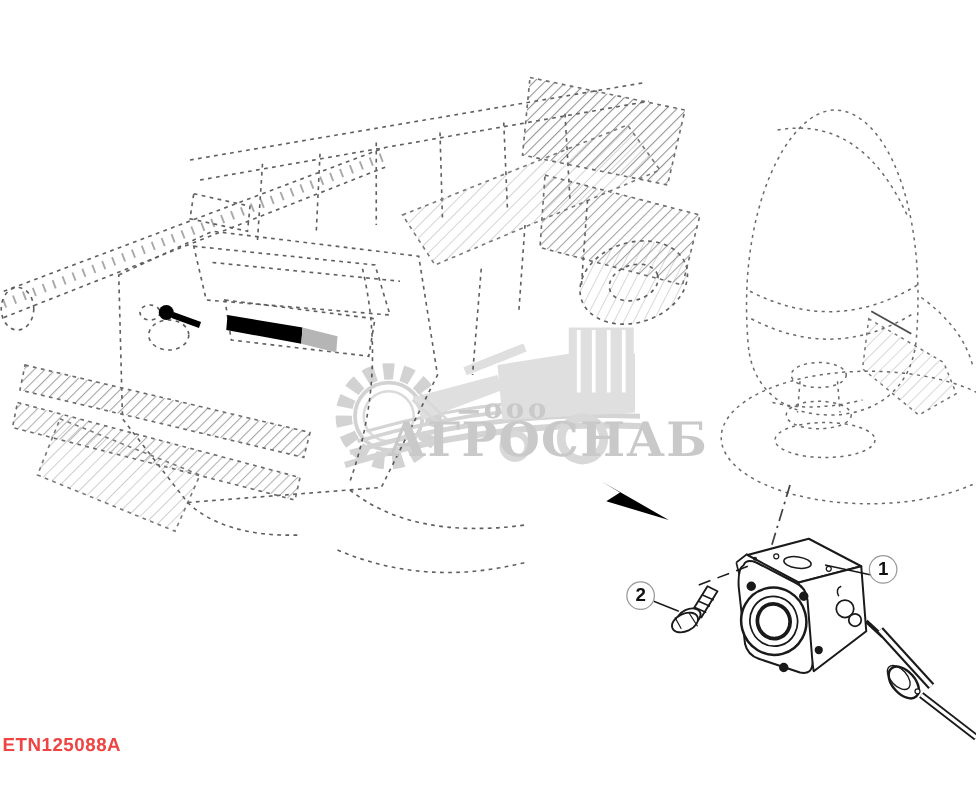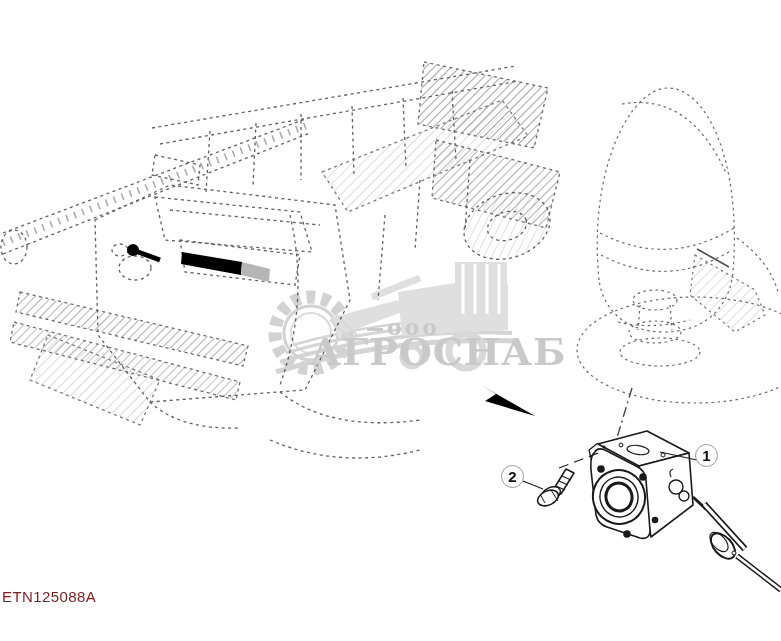--- a/index.html
+++ b/index.html
@@ -17,22 +17,22 @@
   #wm-dash{position:absolute;left:367px;top:328px;width:16px;height:3px;background:#c9c9c9;}
   .callout{
     position:absolute;width:21px;height:21px;border-radius:50%;
     border:1.5px solid #9a9a9a;background:rgba(255,255,255,.65);
     display:flex;align-items:center;justify-content:center;
     font-size:15px;font-weight:bold;color:#111;line-height:1;
   }
   #callout-1{left:695px;top:444px;}
   #callout-2{left:501px;top:465px;}
   #drawing-code{
-    position:absolute;left:2px;top:588px;font-size:15px;font-weight:normal;
-    letter-spacing:.4px;color:#7f1d1d;
+    position:absolute;left:2px;top:588px;font-size:15px;font-weight:bold;
+    letter-spacing:.4px;color:#ef4444;
   }
 </style>
 </head>
 <body>
 
 <div id="canvas">
 
   <svg width="781" height="641" viewBox="0 0 781 641">
     <defs>
       <pattern id="hatchD" width="6" height="6" patternUnits="userSpaceOnUse" patternTransform="rotate(45)">

